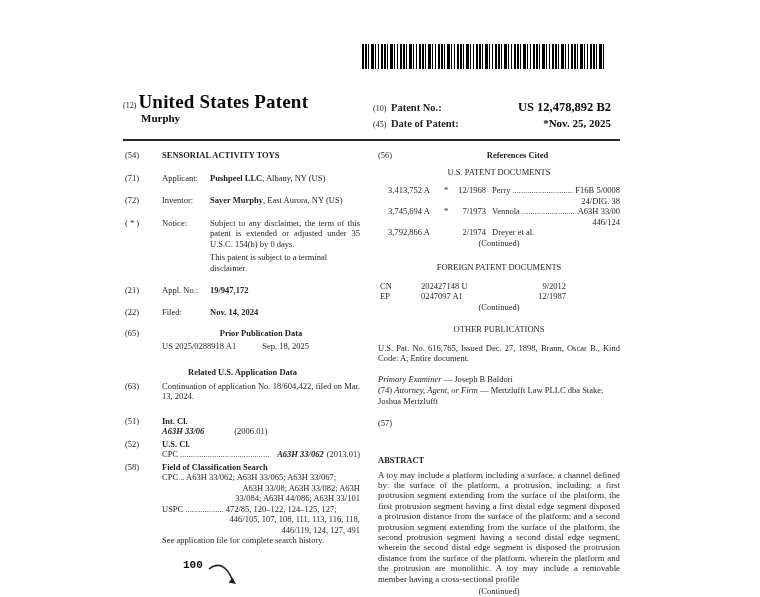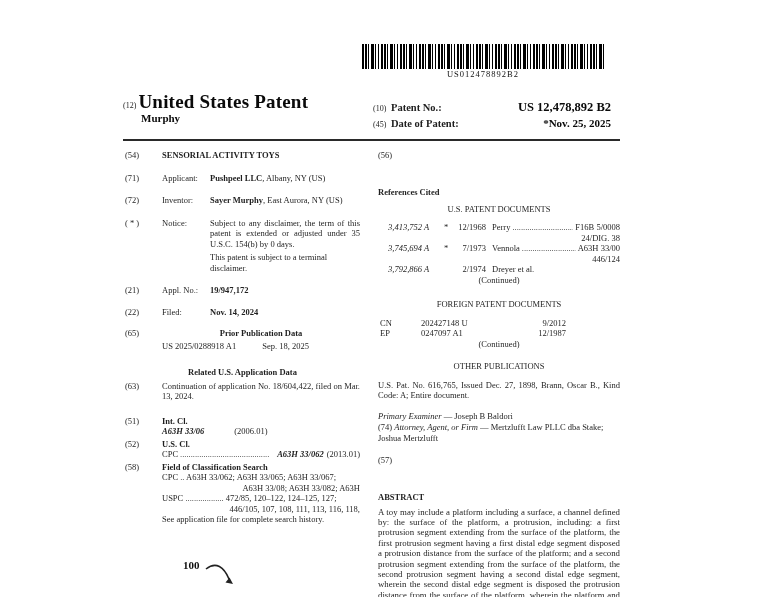--- a/index.html
+++ b/index.html
@@ -9,21 +9,21 @@
     font-size:8.5px;line-height:10.5px;
     -webkit-font-smoothing:antialiased;
   }
   .b{font-weight:bold;}
   .bi{font-weight:bold;font-style:italic;}
   .it{font-style:italic;}
   .ctr{text-align:center;}
   .jst{text-align:justify;}
   .rgt{text-align:right;}
   .mb1{margin-bottom:1px;}.mb2{margin-bottom:2px;}.mb3{margin-bottom:3px;}
-  .mb4{margin-bottom:4px;flex-direction:column;}.mb6{margin-bottom:6px;flex-direction:column;}.mb8{margin-bottom:8px;}
+  .mb4{margin-bottom:4px;flex-direction:column;}.mb6{margin-bottom:6px;}.mb8{margin-bottom:8px;}
   .mb10{margin-bottom:10px;}.mb11{margin-bottom:11px;}.mb12{margin-bottom:12px;}
   .mb14{margin-bottom:14px;}.mb16{margin-bottom:16px;}
 
   
   .barcode-wrap{position:absolute;left:362px;top:44px;width:242px;}
   .barcode-stripes{
     height:25px;width:242px;
     background:repeating-linear-gradient(90deg,
       #000 0,#000 2px,#fff 2px,#fff 3px,
       #000 3px,#000 5px,#fff 5px,#fff 6px,
@@ -58,48 +58,47 @@
   .num{flex:0 0 37px;}
   .lbl{flex:0 0 48px;}
   .val{flex:1;}
   .flex1{flex:1;}
   .indent{margin-left:37px;}
 
   .leader{flex:1 1 auto;overflow:hidden;white-space:nowrap;margin:0 2px;}
 
   
   .ref-row{display:flex;align-items:baseline;padding-left:10px;}
-  .ref-no{flex:0 0 52px;font-style:italic;}
+  .ref-no{flex:0 0 52px;}
   .ref-star{flex:0 0 12px;text-align:center;}
   .ref-date{flex:0 0 34px;text-align:right;margin-right:6px;}
   .ref-name{flex:0 0 auto;}
   .ref-leader{flex:1 1 auto;overflow:hidden;white-space:nowrap;margin:0 2px;}
   .ref-class{flex:0 0 auto;}
   .ref-sub{text-align:right;}
 
   .f-row{display:flex;align-items:baseline;width:186px;padding-left:2px;gap:7px;}
   .f-country{flex:0 0 34px;}
   .f-no{flex:1;}
   .f-date{flex:0 0 50px;text-align:right;}
 
   .abstract-text{text-align:justify;font-size:8.8px;line-height:10.4px;}
   .pub-text{text-align:justify;}
 
   .fig{position:absolute;left:183px;top:560px;display:flex;align-items:flex-start;}
-  .fig-label{font-weight:bold;font-size:11px;color:#111;}
+  .fig-label{font-weight:bold;font-size:11px;color:#111;font-family:Liberation Mono, monospace;}
   .fig-arrow{margin-left:4px;margin-top:2px;}
 </style>
 </head>
 <body>
 
 <div>
 
   <div class="barcode-wrap">
     <div class="barcode-stripes"></div>
-    <div class="barcode-text">US012478892B2</div>
   </div>
 
   <div class="header">
     <div class="h-left">
       <span class="code">(12)</span>
       <span class="h-title">United States Patent</span>
       <div class="h-inventor">Murphy</div>
     </div>
     <div class="h-right">
       <div class="h-row">
@@ -197,22 +196,24 @@
       <span style="margin-left:3px">(2013.01)</span>
     </div>
 
     <div class="row">
       <span class="num">(58)</span>
       <span class="b">Field of Classification Search</span>
     </div>
     <div class="indent">
       <div>CPC .. A63H 33/062; A63H 33/065; A63H 33/067;</div>
       <div class="rgt">A63H 33/08; A63H 33/082; A63H</div>
+      <div class="rgt">33/084; A63H 44/086; A63H 33/101</div>
       <div>USPC .................. 472/85, 120–122, 124–125, 127;</div>
       <div class="rgt">446/105, 107, 108, 111, 113, 116, 118,</div>
+      <div class="rgt">446/119, 124, 127, 491</div>
       <div>See application file for complete search history.</div>
     </div>
   </div>
 
   <div class="col col-right">
 
     <div class="row mb6">
       <span class="num">(56)</span>
       <span class="flex1 ctr b">References Cited</span>
     </div>

